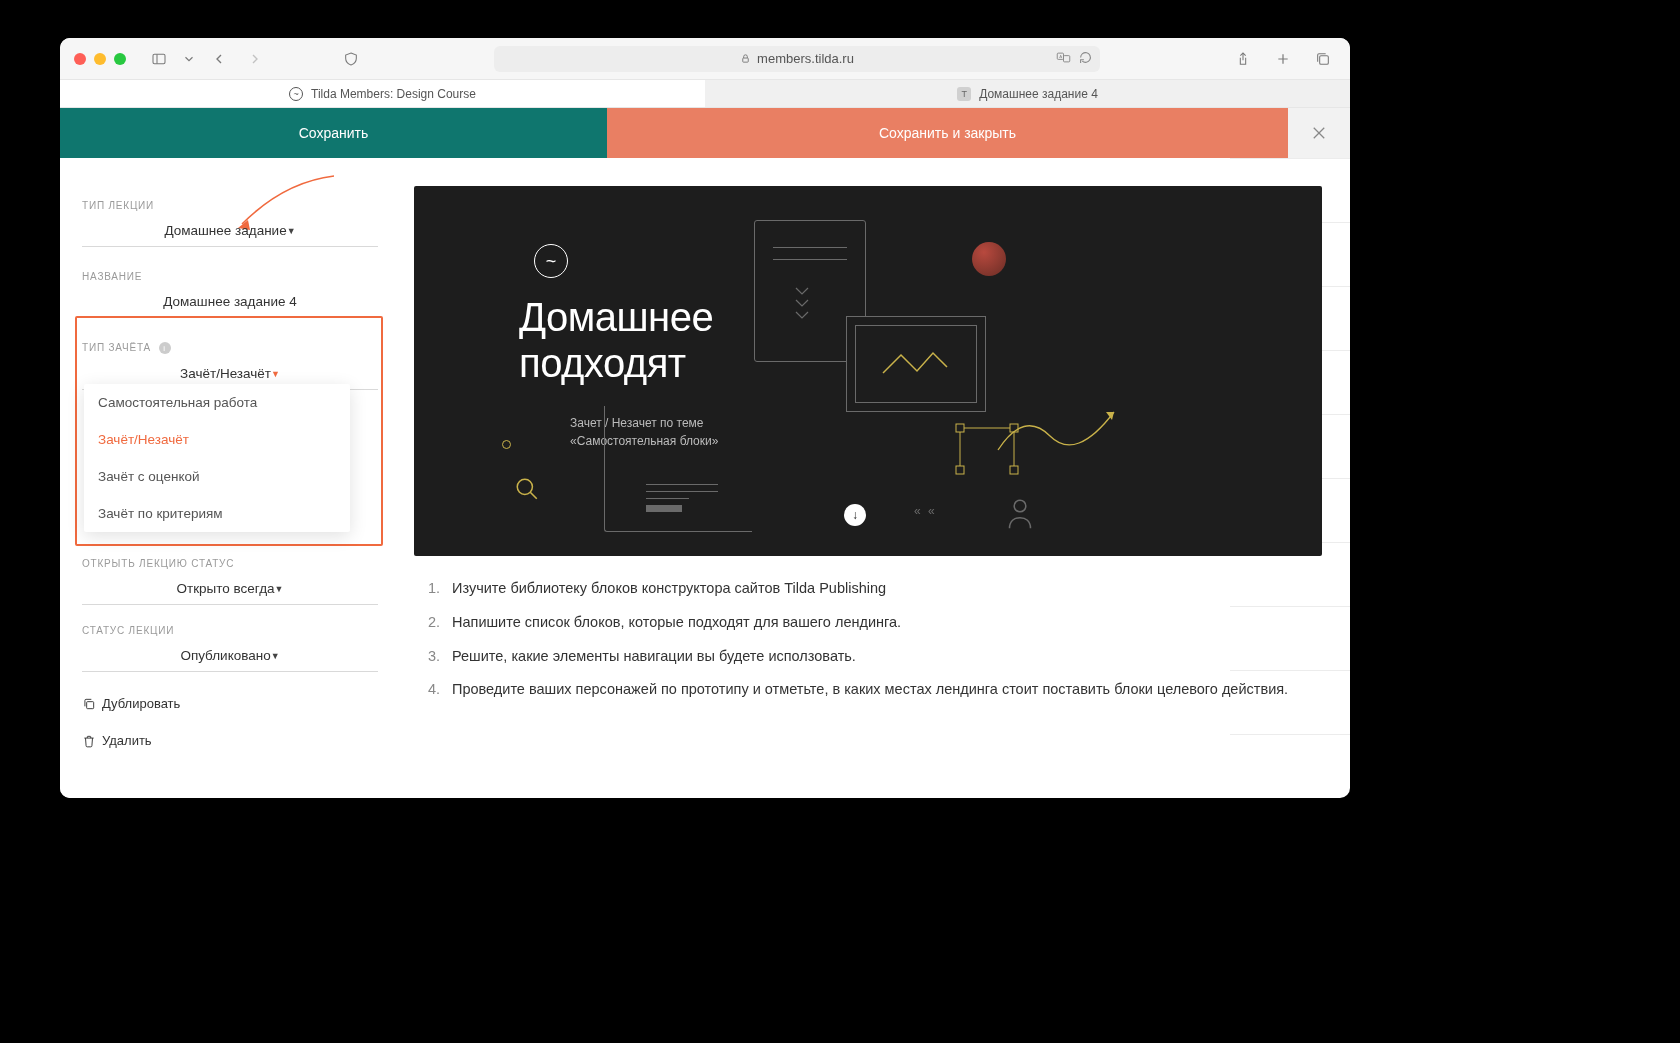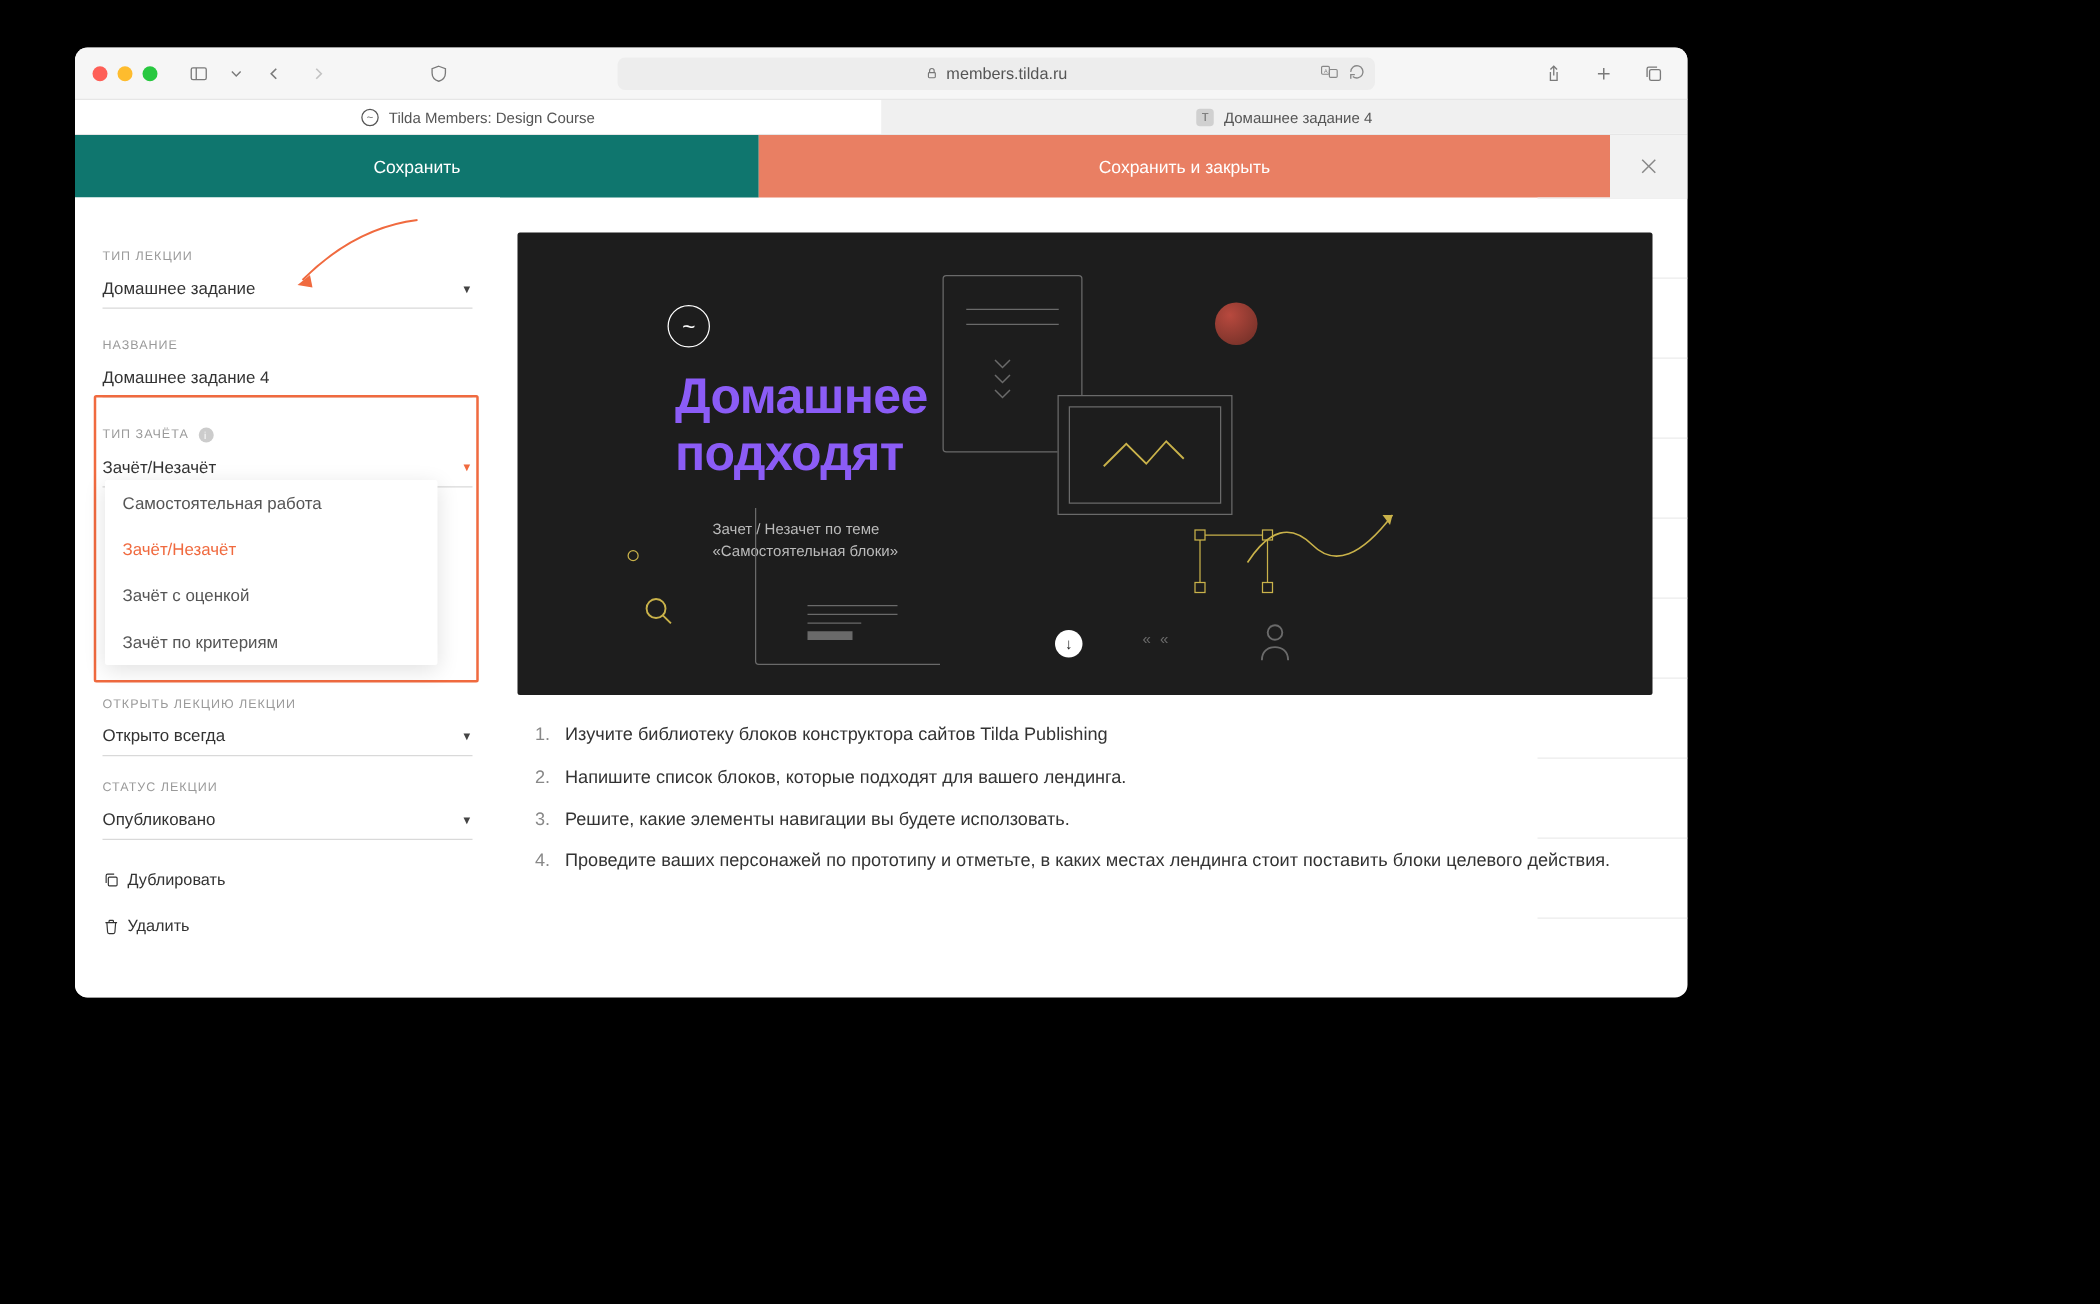--- a/index.html
+++ b/index.html
@@ -84,21 +84,21 @@
 .field-select, .field-input {
   width: 100%;
   border: none;
   border-bottom: 1px solid #d9d9d9;
   padding: 6px 0 8px 0;
   font-size: 13.5px;
   color: #333;
   background: transparent;
   position: relative;
   display: flex;
-  justify-content: space-between;
+  justify-content: center;
   align-items: center;
 }
 .chev { font-size: 9px; color: #444; }
 .fgroup { margin-bottom: 24px; }
 
 
 .highlight {
   position: absolute;
   border: 2px solid #f06a3f;
   border-radius: 2px;
@@ -129,21 +129,21 @@
 .hero {
   width: 100%;
   height: 370px;
   background: #1d1d1d;
   border-radius: 2px;
   position: relative;
   overflow: hidden;
   color: #fff;
 }
 .hero-logo { position: absolute; left: 120px; top: 58px; width: 34px; height: 34px; border: 1.5px solid #fff; border-radius: 50%; display: flex; align-items: center; justify-content: center; font-size: 18px; }
-.hero-title { position: absolute; left: 126px; top: 108px; font-size: 40px; font-weight: 700; line-height: 1.15; color: #8b5cf6; letter-spacing: -0.5px; }
+.hero-title { position: absolute; left: 105px; top: 108px; font-size: 40px; font-weight: 400; line-height: 1.15; color: #ffffff; letter-spacing: -0.5px; }
 .hero-sub { position: absolute; left: 120px; top: 228px; font-size: 12px; color: #bbb; line-height: 1.5; margin-left: 36px; }
 
 
 .shape { position: absolute; }
 .doc1 { left: 340px; top: 34px; width: 112px; height: 142px; border: 1px solid #6a6a6a; border-radius: 3px; }
 .doc1::before, .doc1::after { content:""; position: absolute; left: 18px; right: 18px; height: 1px; background: #6a6a6a; }
 .doc1::before { top: 26px; }
 .doc1::after { top: 38px; }
 .circle-red { left: 558px; top: 56px; width: 34px; height: 34px; border-radius: 50%; background: radial-gradient(circle at 35% 30%, #b8493e, #6a2d25); }
 .photo { left: 432px; top: 130px; width: 140px; height: 96px; border: 1px solid #6a6a6a; background: #1d1d1d; }
@@ -330,21 +330,21 @@
         </div>
         <div class="dropdown" style="left:24px; top:226px;">
           <div class="dropdown-item">Самостоятельная работа</div>
           <div class="dropdown-item sel">Зачёт/Незачёт</div>
           <div class="dropdown-item">Зачёт с оценкой</div>
           <div class="dropdown-item">Зачёт по критериям</div>
         </div>
       </div>
 
       <div class="fgroup" style="margin-bottom:20px;">
-        <div class="field-label">ОТКРЫТЬ ЛЕКЦИЮ ЛЕКЦИИ</div>
+        <div class="field-label">ОТКРЫТЬ ЛЕКЦИЮ СТАТУС</div>
         <div class="field-select">
           <span>Открыто всегда</span>
           <span class="chev">▼</span>
         </div>
       </div>
 
       <div class="fgroup">
         <div class="field-label">СТАТУС ЛЕКЦИИ</div>
         <div class="field-select">
           <span>Опубликовано</span>

